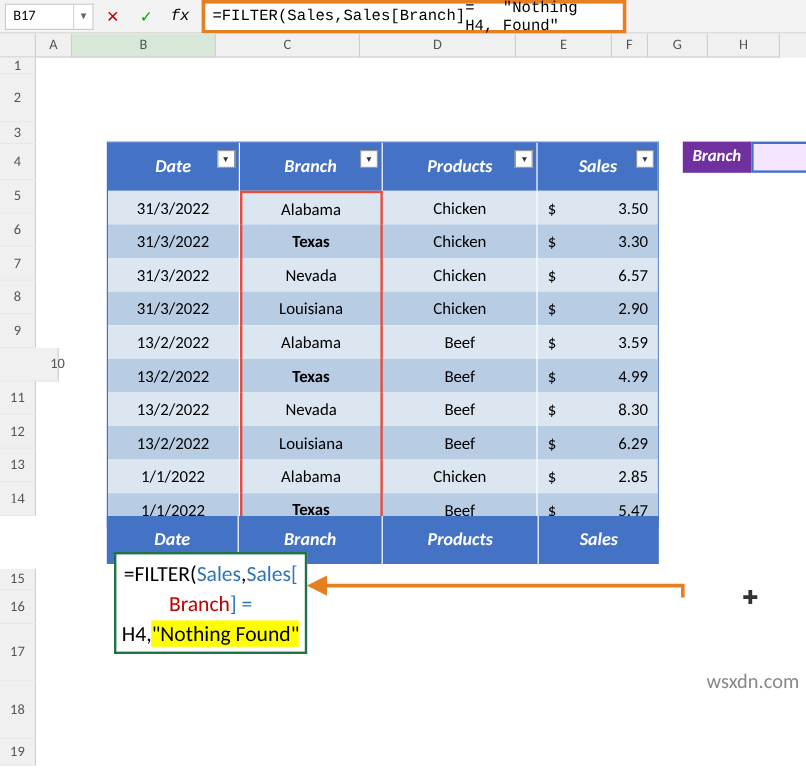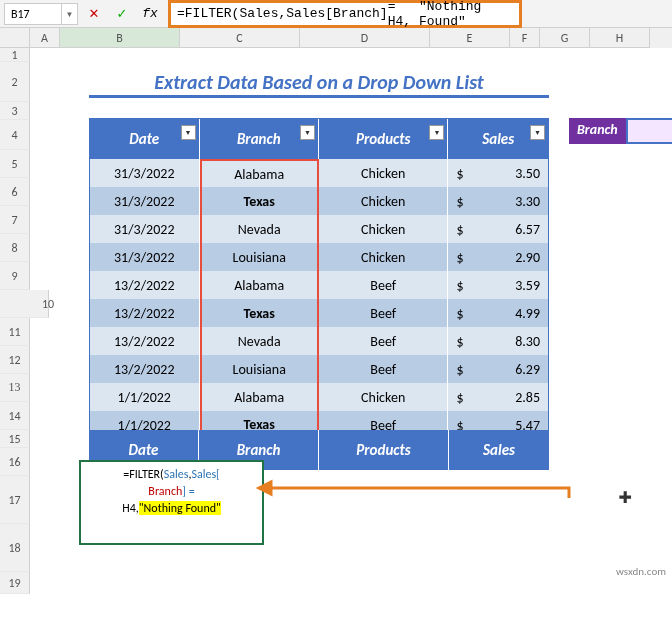--- a/index.html
+++ b/index.html
@@ -35,25 +35,25 @@
 .col4{width:100px}
 .td.col4{justify-content:space-between;padding:0 8px}
 .branchcol{border-left:2px solid #e74c3c;border-right:2px solid #e74c3c}
 .branchcol.first{border-top:2px solid #e74c3c}
 .branchcol.last{border-bottom:2px solid #e74c3c}
 .tbl2{position:absolute;left:40px;top:382px;width:460px}
 .sidebox{position:absolute;left:520px;top:70px;height:26px;display:flex}
 .sb1{background:#7030a0;color:#fff;font-weight:bold;font-style:italic;padding:3px 8px;font-size:14px}
 .sb2{width:60px;border:2px solid #4472c4;background:#f5e6ff;position:relative}
 .sb2::after{content:'';position:absolute;right:-3px;bottom:-3px;width:6px;height:6px;background:#4472c4}
-.editcell{position:absolute;left:30px;top:412px;width:185px;height:85px;border:2px solid #217346;background:#fff;padding:4px;font-family:Calibri;font-size:12px;text-align:center;line-height:1.4}
+.editcell{position:absolute;left:46px;top:412px;width:161px;height:85px;border:2px solid #217346;background:#fff;padding:4px;font-family:Calibri;font-size:18px;text-align:center;line-height:1.4}
 .tooltip{position:absolute;left:34px;top:502px;background:#ffffe1;border:1px solid #999;padding:3px 6px;font-size:11px}
 .arrow{position:absolute;stroke:#e67e22;stroke-width:3;fill:none}
 .arrowhead{fill:#e67e22}
-.watermark{position:absolute;right:6px;bottom:66px;font-size:11px;color:#888}
+.watermark{position:absolute;right:6px;bottom:66px;font-size:17px;color:#888}
 .crosscursor{position:absolute;right:40px;top:440px;font-size:16px;color:#333}
 </style>
 </head>
 <body>
 
 <div class="fbar">
   <div class="namebox">B17</div>
   <div class="dd">▼</div>
   <div class="fbtn" style="color:#c00">✕</div>
   <div class="fbtn" style="color:#0a0">✓</div>
@@ -87,31 +87,30 @@
         <div class="rh" style="height: 18px;">3</div>
         <div class="rh" style="height: 30px;">4</div>
         <div class="rh" style="height: 28px;">5</div>
         <div class="rh" style="height: 28px;">6</div>
         <div class="rh" style="height: 28px;">7</div>
         <div class="rh" style="height: 28px;">8</div>
         <div class="rh" style="height: 28px;">9</div>
         <div class="rh" style="height: 28px; padding-left: 48px;">10</div>
         <div class="rh" style="height: 28px;">11</div>
         <div class="rh" style="height: 28px;">12</div>
-        <div class="rh" style="height: 28px; font-family: Liberation Serif, serif;">13</div>
-        <div class="rh" style="height: 28px;">14</div>
-        <div class="rh" style="height: 18px;">15</div>
+        <div class="rh" style="height: 28px;">13</div>
+        <div class="rh" style="height: 28px; font-family: Liberation Serif, serif;">14</div>
+        <div class="rh" style="height: 18px; margin-top: 44px;">15</div>
         <div class="rh" style="height: 28px;">16</div>
         <div class="rh" style="height: 48px;">17</div>
         <div class="rh" style="height: 48px;">18</div>
         <div class="rh" style="height: 22px;">19</div>
       </div>
     <div class="cells">
 
-      <div class="title">Extract Data Based on a Drop Down List</div>
 
       <div class="tbl">
         <div class="thr" id="thr1">
             <div class="th col1">
               <span>Date</span>
               <div class="filt">▼</div>
             </div>
             <div class="th col2">
               <span>Branch</span>
               <div class="filt">▼</div>

